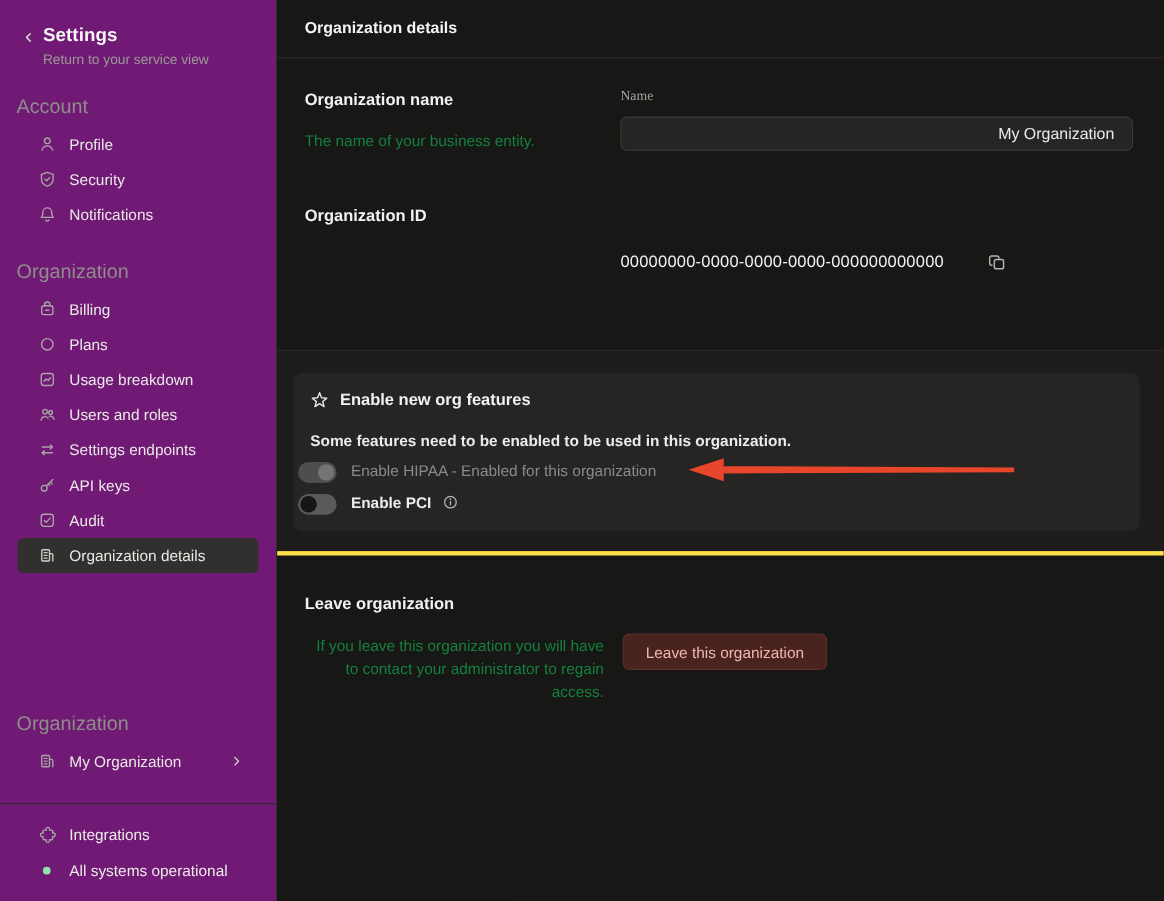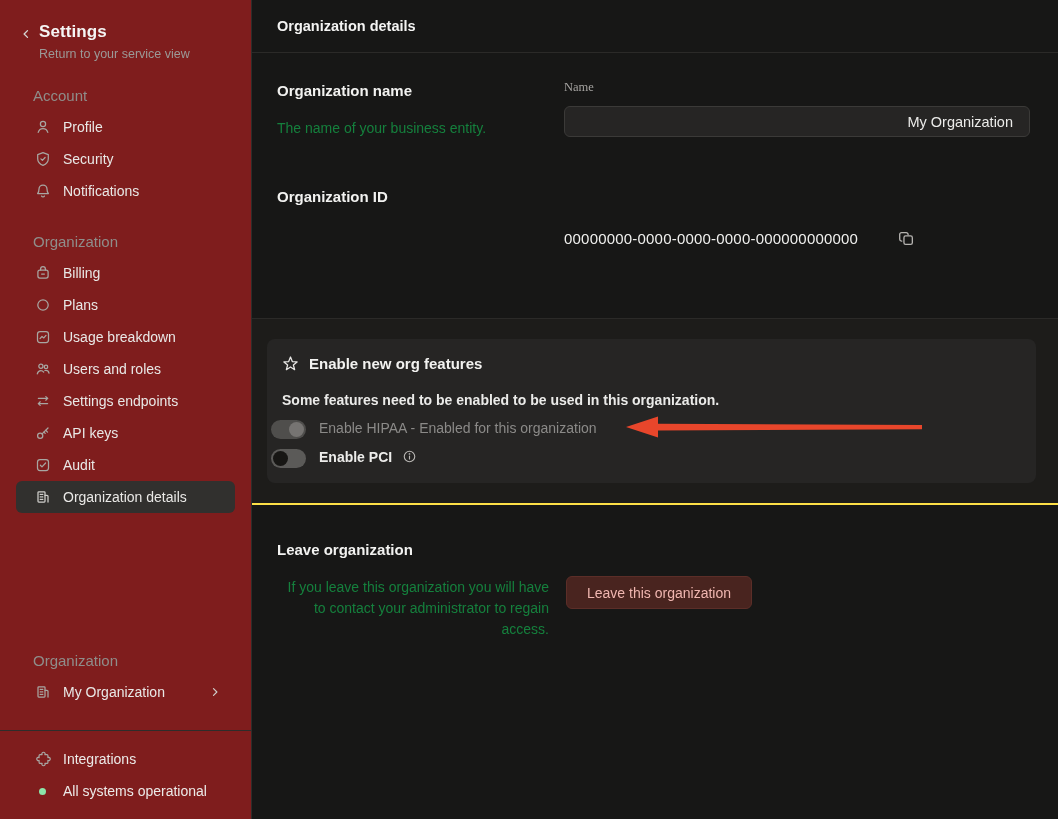--- a/index.html
+++ b/index.html
@@ -8,30 +8,30 @@
     background:#171716;
     color:#f2f2f1;
     font-family:"Liberation Sans", sans-serif;
     -webkit-font-smoothing:antialiased;
   }
   .app { display:flex; width:1058px; height:819px; }
 
   
   .sidebar {
     width:252px; flex:0 0 252px;
-    background:#7f1d1d;
+    background:#701a75;
     border-right:1px solid #2e2d2b;
     display:flex; flex-direction:column;
     padding-bottom:12px;
   }
   .sb-header { display:flex; gap:7px; padding:22px 16px 0 20px; }
   .sb-back { color:#d6d6d4; padding-top:6px; cursor:pointer; }
   .sb-title { font-size:17px; font-weight:700; color:#f5f5f4; letter-spacing:.1px; }
   .sb-subtitle { font-size:12.5px; color:#9b9997; margin-top:5px; }
-  .sb-section-label { font-size:15px; color:#8f8d8a; padding-left:33px; margin-top:26px; margin-bottom:7px; }
+  .sb-section-label { font-size:18px; color:#8f8d8a; padding-left:15px; margin-top:26px; margin-bottom:7px; }
   .sb-item {
     height:32px; margin:0 16px; padding-left:19px; border-radius:6px;
     display:flex; align-items:center; gap:12px;
     font-size:14px; color:#e9e8e6; cursor:pointer; white-space:nowrap;
   }
   .sb-item .ic { color:#a8a6a2; display:flex; }
   .sb-item.selected { background:#31302e; }
   .sb-item.selected .ic { color:#cfcecb; }
   .sb-item .chev-right { margin-left:auto; margin-right:14px; color:#cfcecb; display:flex; }
   .sb-bottom { margin-top:auto; }
@@ -56,21 +56,21 @@
     background:#262524; border:1px solid #3b3a38;
     color:#ebebe9; font-size:14.5px; padding:0 16px;
     font-family:"Liberation Sans", sans-serif; outline:none;
   }
   .uuid { font-size:15px; color:#f0f0ee; letter-spacing:.2px; }
   .icon-btn { background:none; border:none; color:#b5b3b0; cursor:pointer; display:flex; padding:0; }
 
   .band {
     position:absolute; left:0; right:0; top:318px; height:187px;
     background:#1d1c1a;
-    border-top:1px solid #2b2a28; border-bottom:2px solid #fde047;
+    border-top:1px solid #2b2a28; border-bottom:4px solid #fde047;
   }
   .feature-card {
     position:absolute; left:15px; top:20px; width:769px; height:144px;
     background:#262524; border-radius:8px;
   }
   .card-title-row { position:absolute; left:15px; top:16px; display:flex; align-items:center; gap:10px; }
   .card-title-row .ic { color:#e8e7e5; display:flex; }
   .card-title { font-size:15px; font-weight:700; color:#f2f2f0; }
   .card-desc { position:absolute; left:15px; top:53px; font-size:14px; font-weight:600; color:#ebebe9; }
   .toggle-row { position:absolute; left:4px; display:flex; align-items:flex-start; gap:13px; height:22px; }

